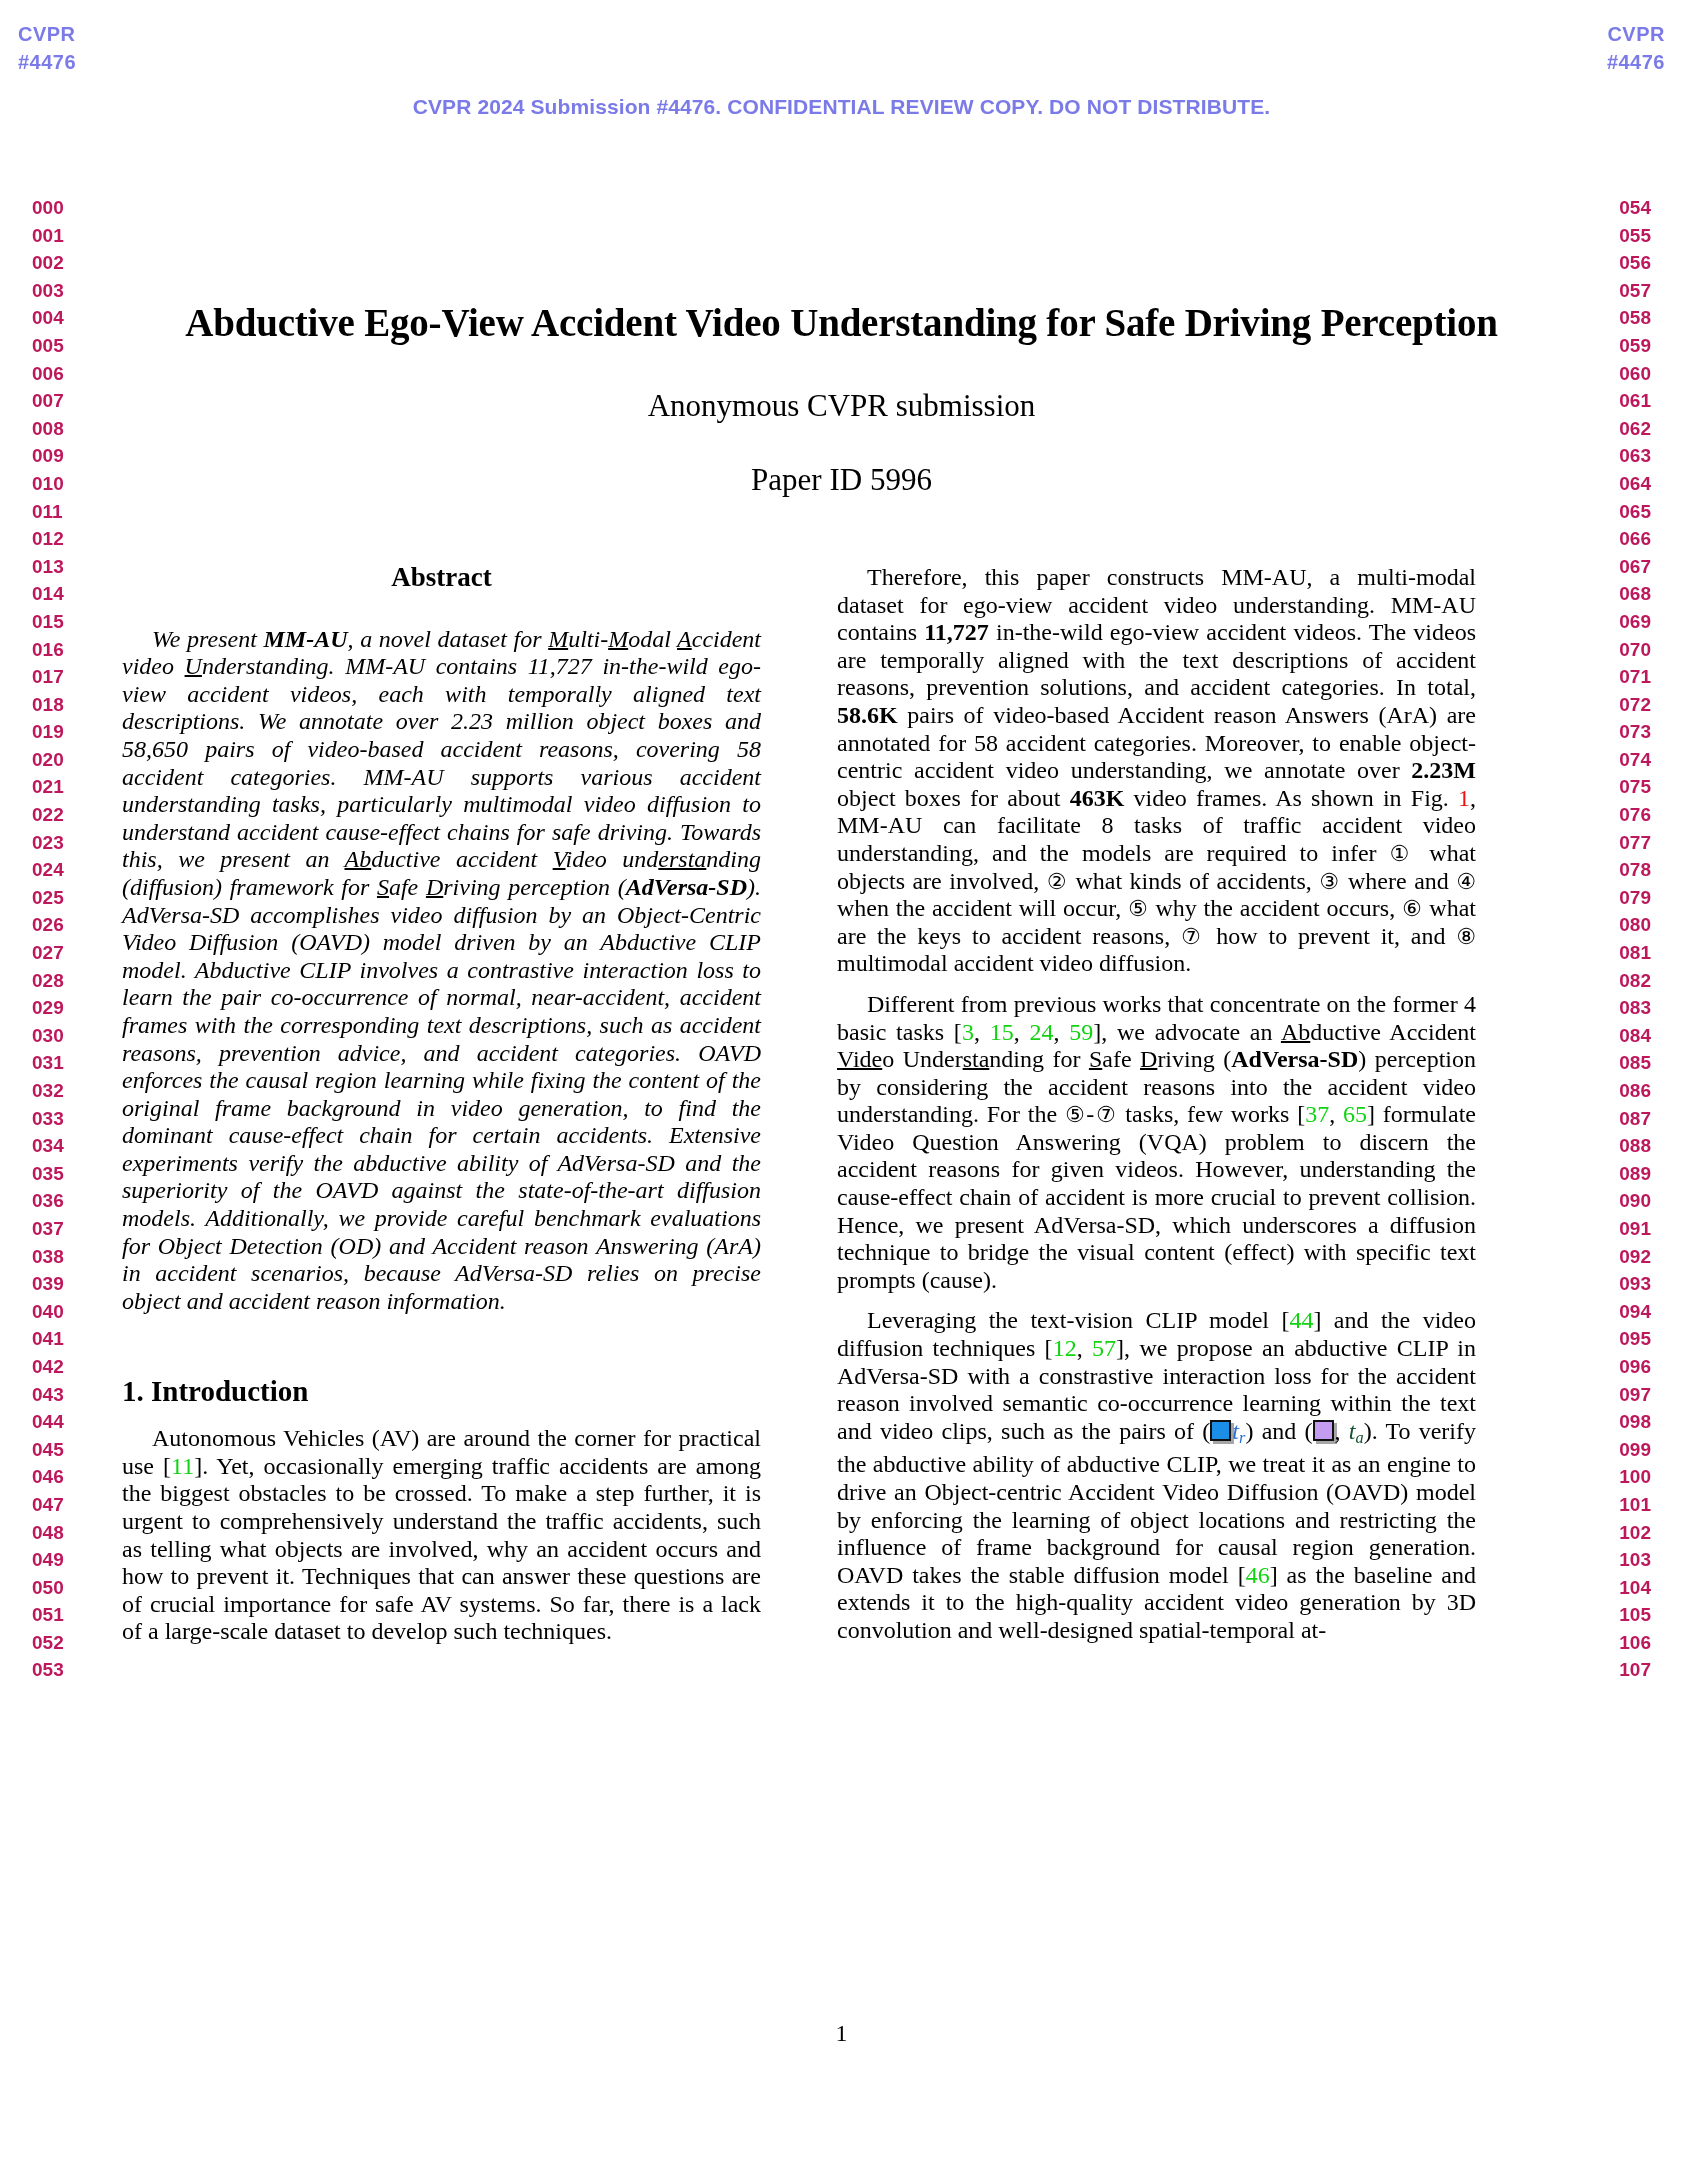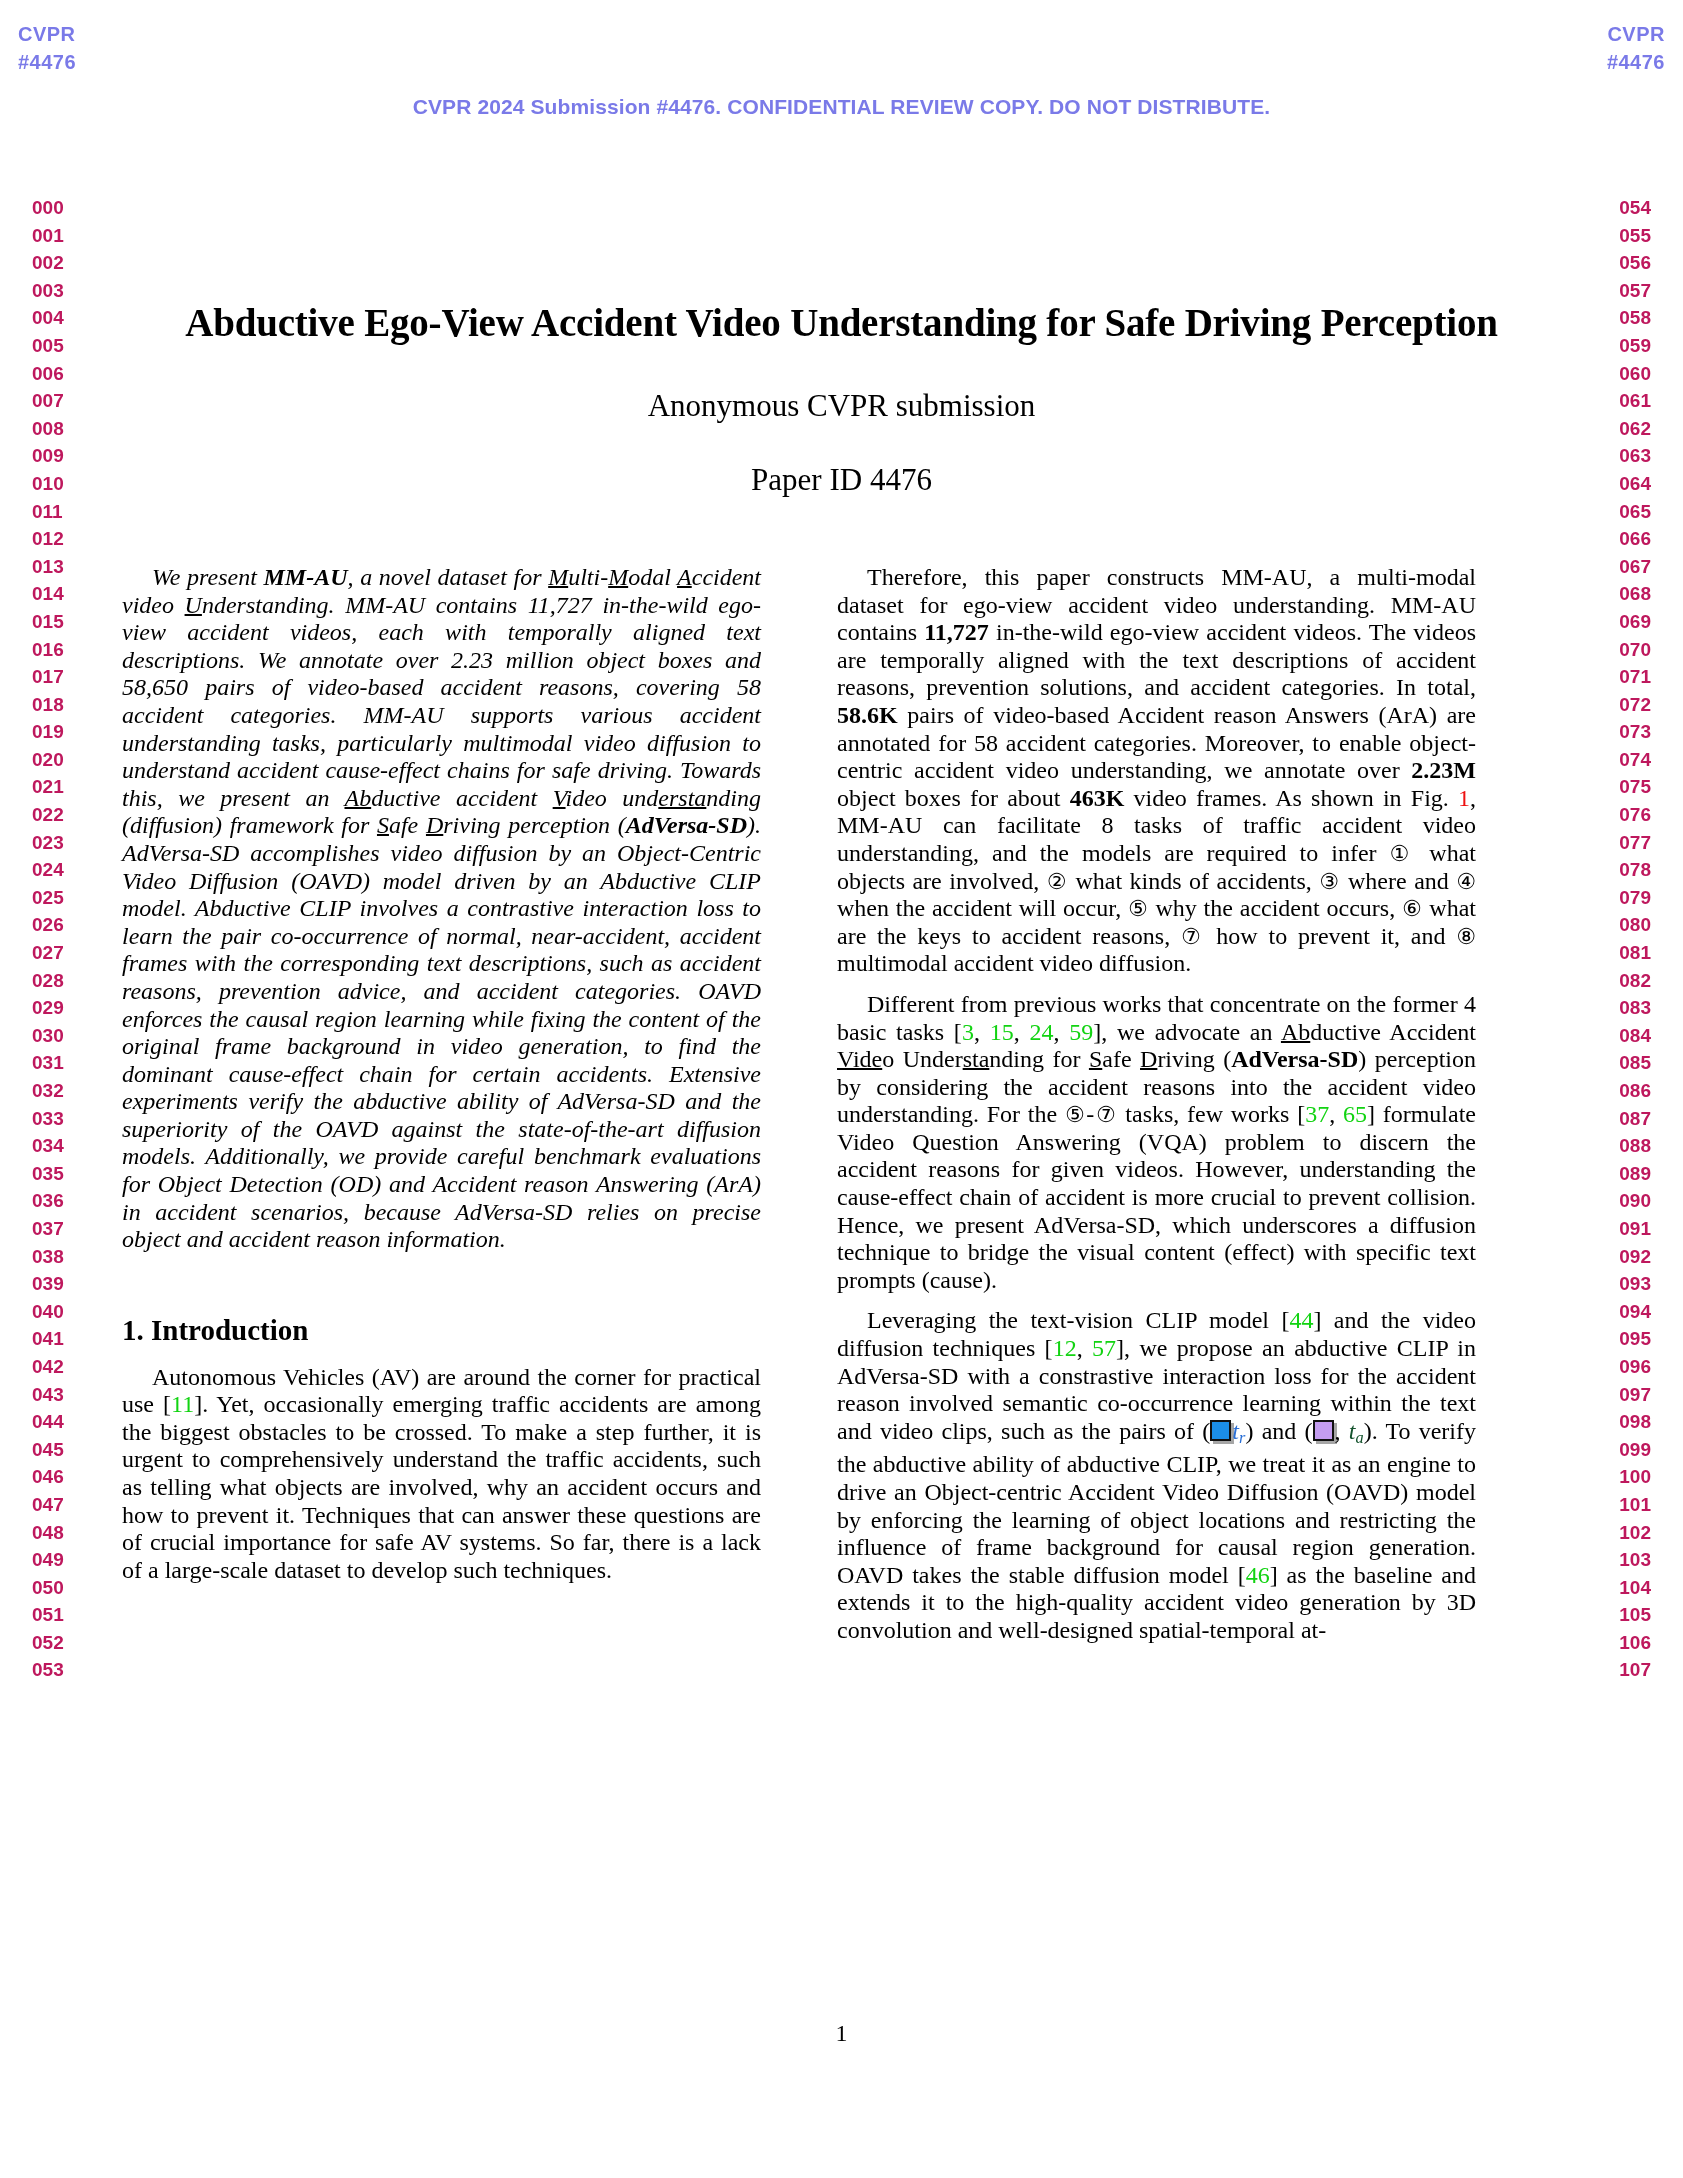--- a/index.html
+++ b/index.html
@@ -302,24 +302,25 @@
     <div>102</div>
     <div>103</div>
     <div>104</div>
     <div>105</div>
     <div>106</div>
     <div>107</div>
   </div>
 
 <h1 class="title">Abductive Ego-View Accident Video Understanding for Safe Driving Perception</h1>
 <div class="authors">Anonymous CVPR submission</div>
-<div class="paperid">Paper ID 4476</div>
+<div class="paperid">Paper ID 5996</div>
 
 <div class="col left">
 
+  <div class="abstract-head">Abstract</div>
 
   <p class="abstract-body">
     We present <b>MM-AU</b>, a novel dataset for <span class="u">M</span>ulti-<span class="u">M</span>odal
     <span class="u">A</span>ccident video <span class="u">U</span>nderstanding. MM-AU contains 11,727
     in-the-wild ego-view accident videos, each with temporally aligned text descriptions. We annotate
     over 2.23 million object boxes and 58,650 pairs of video-based accident reasons, covering 58
     accident categories. MM-AU supports various accident understanding tasks, particularly multimodal
     video diffusion to understand accident cause-effect chains for safe driving. Towards this, we
     present an <span class="u">Ab</span>ductive accident <span class="u">V</span>ideo
     und<span class="u">ersta</span>nding (diffusion) framework for <span class="u">S</span>afe

